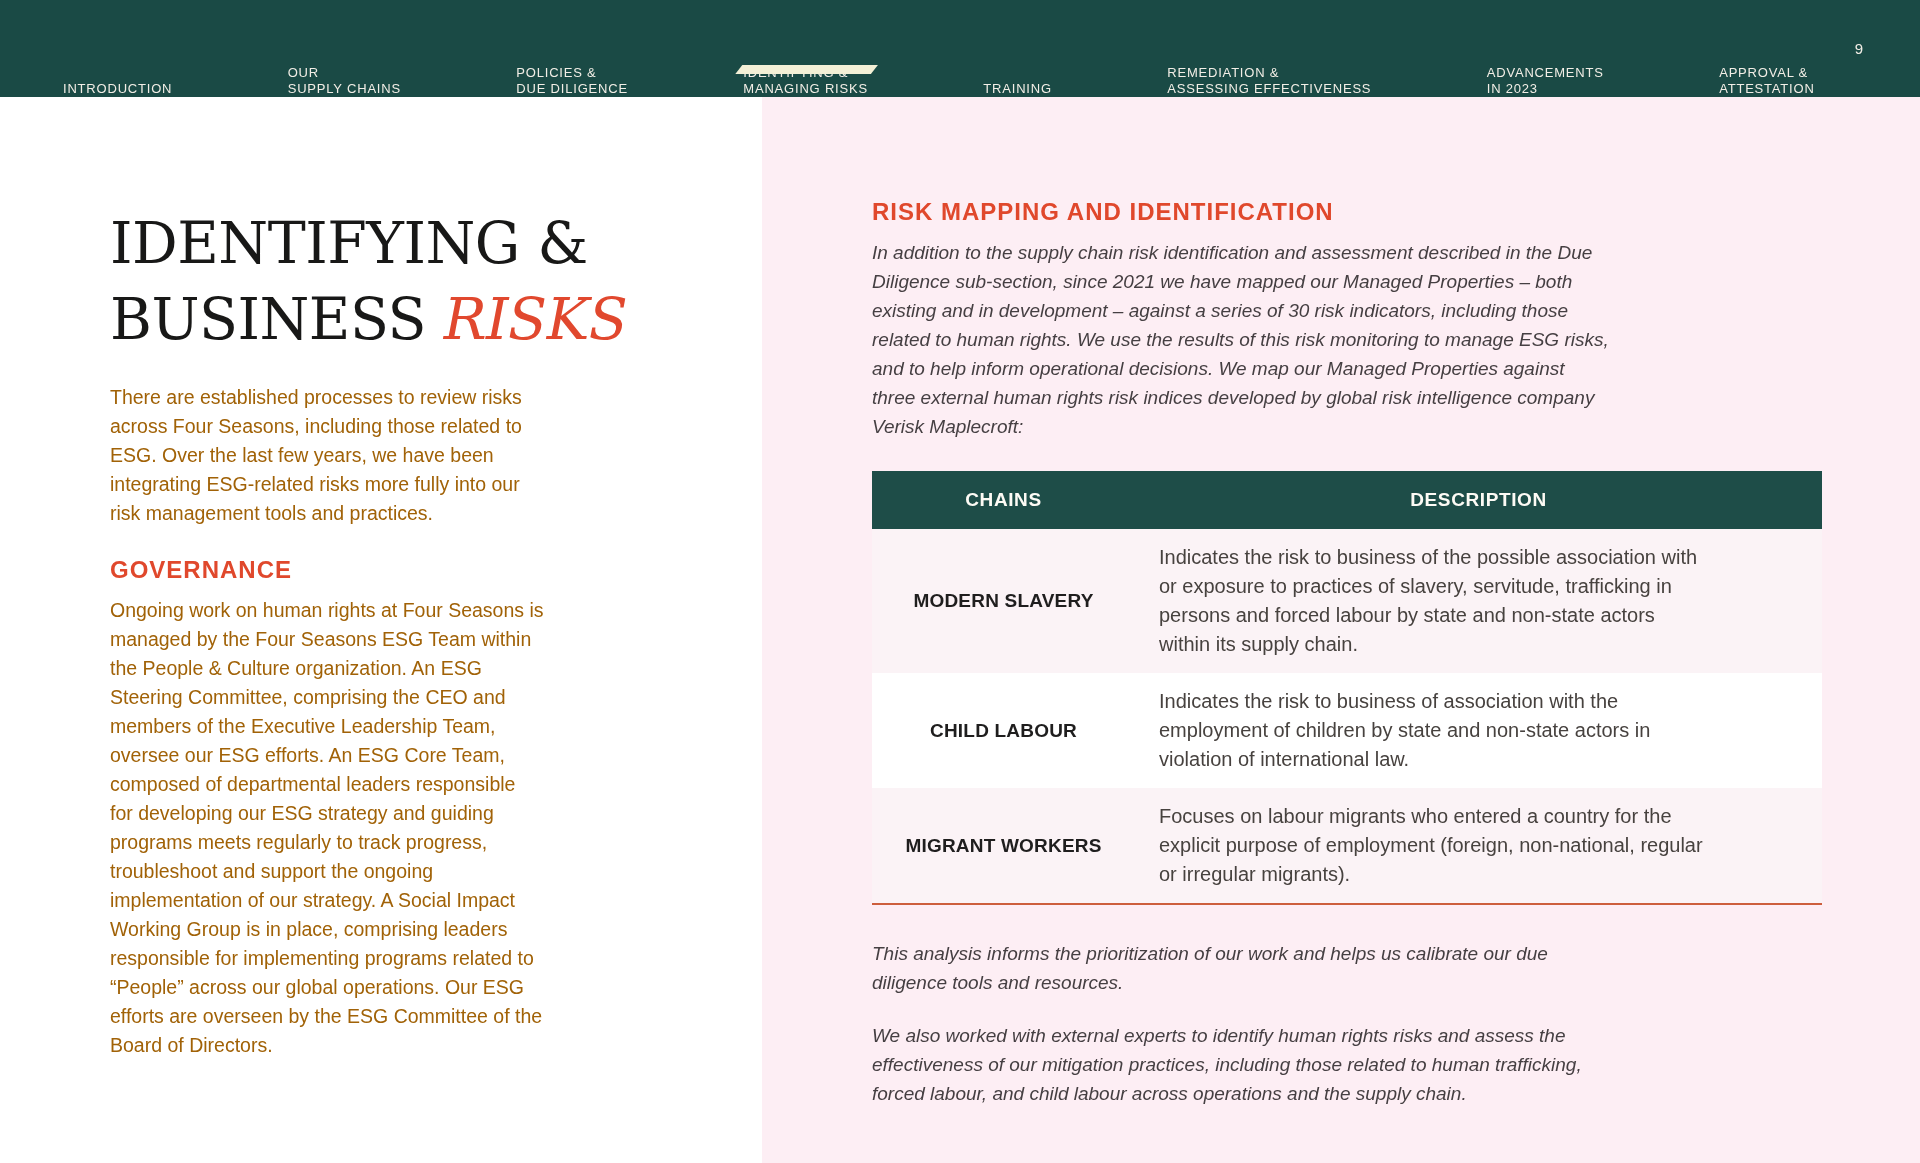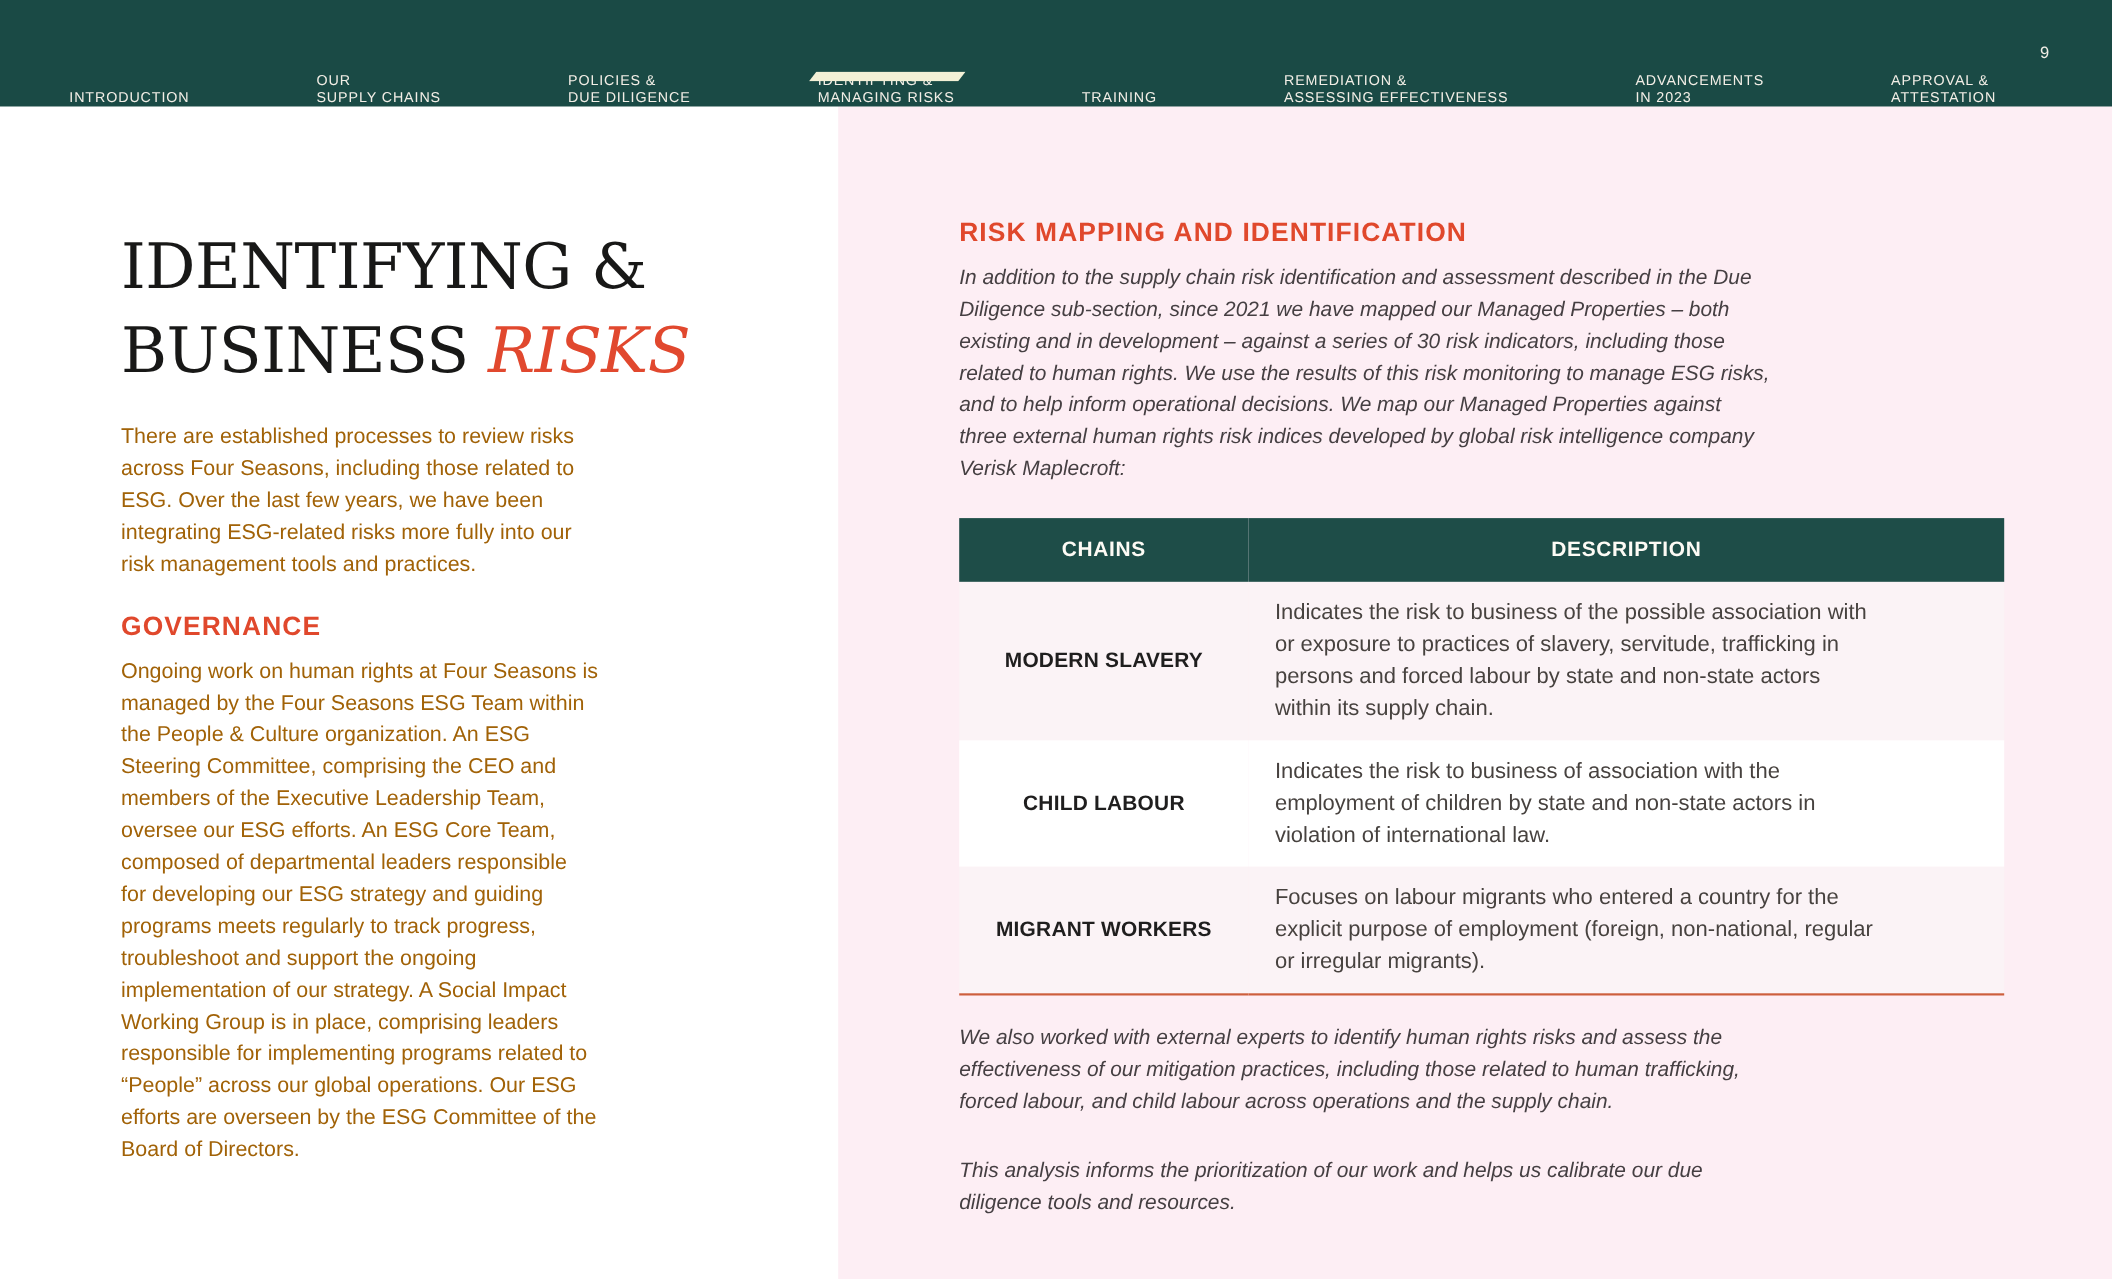--- a/index.html
+++ b/index.html
@@ -178,22 +178,22 @@
           </tr>
           <tr>
             <td class="index-cell">MIGRANT WORKERS</td>
             <td class="desc-cell">Focuses on labour migrants who entered a country for the
 explicit purpose of employment (foreign, non-national, regular
 or irregular migrants).</td>
           </tr>
         </tbody>
       </table>
 
+      <div class="body-text para1">This analysis informs the prioritization of our work and helps us calibrate our due
+diligence tools and resources.</div>
+
       <div class="body-text para2">We also worked with external experts to identify human rights risks and assess the
 effectiveness of our mitigation practices, including those related to human trafficking,
 forced labour, and child labour across operations and the supply chain.</div>
-
-      <div class="body-text para1">This analysis informs the prioritization of our work and helps us calibrate our due
-diligence tools and resources.</div>
     </div>
 
   </div>
 </div>
 
 </body></html>

